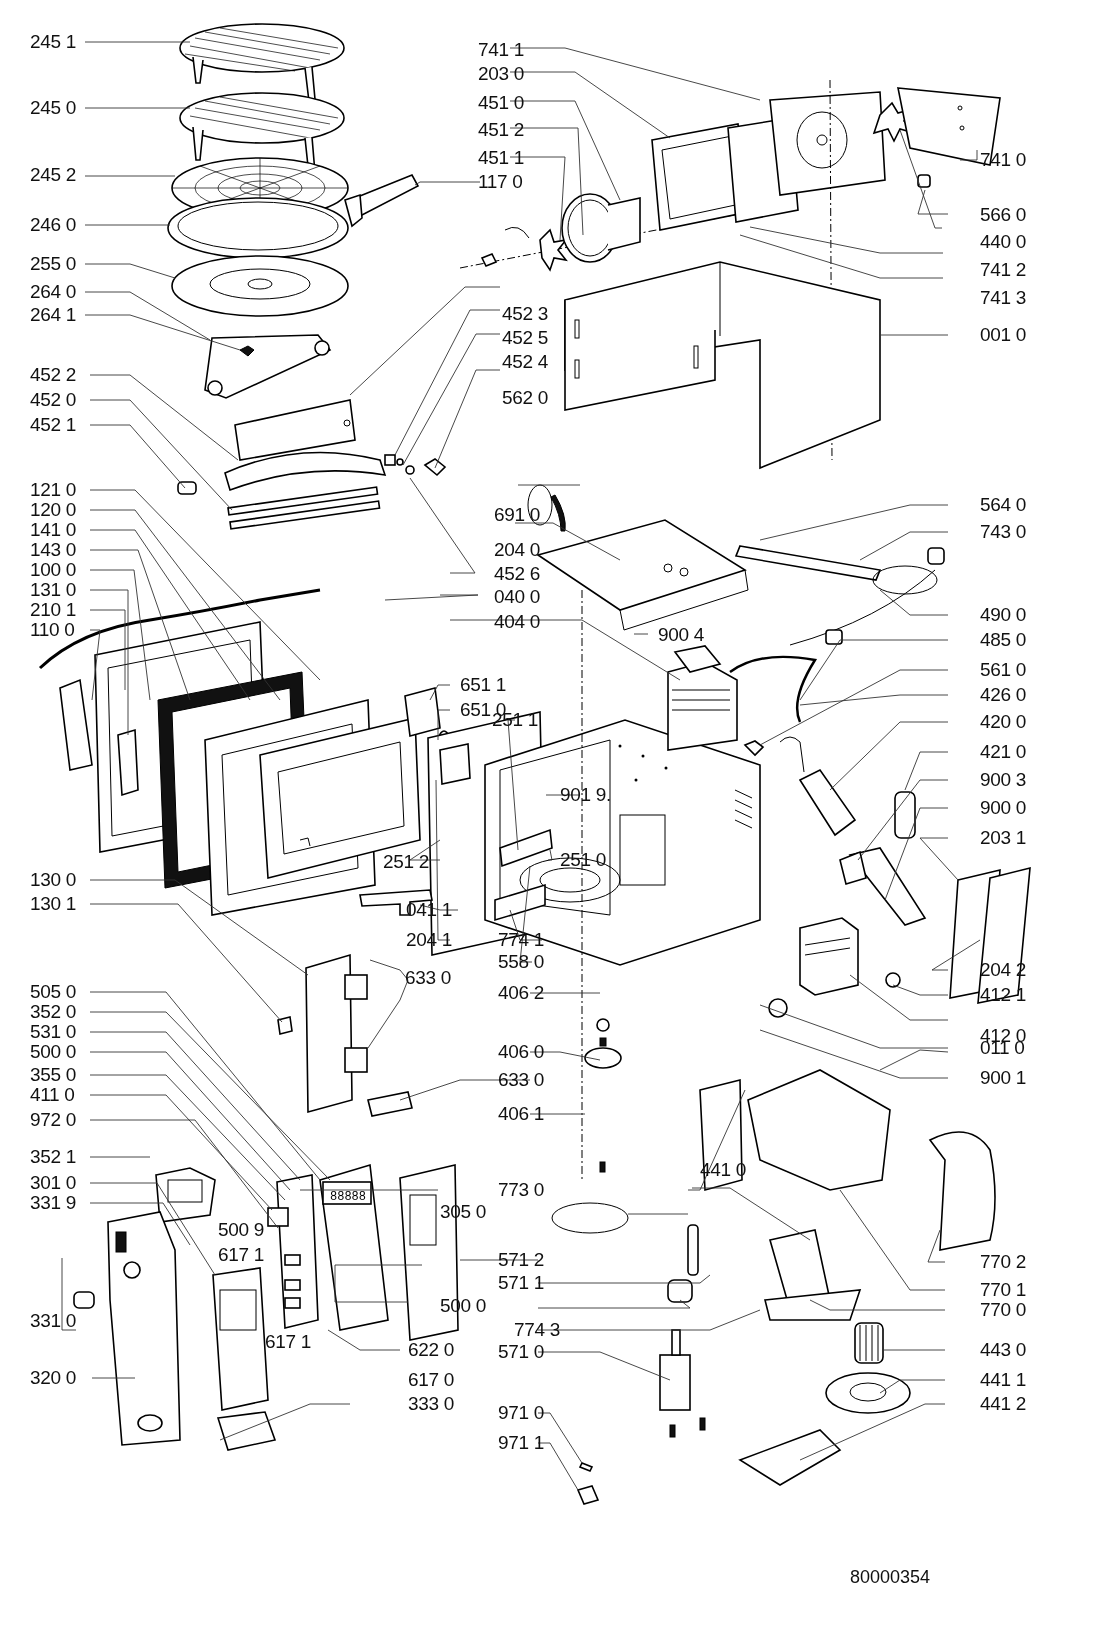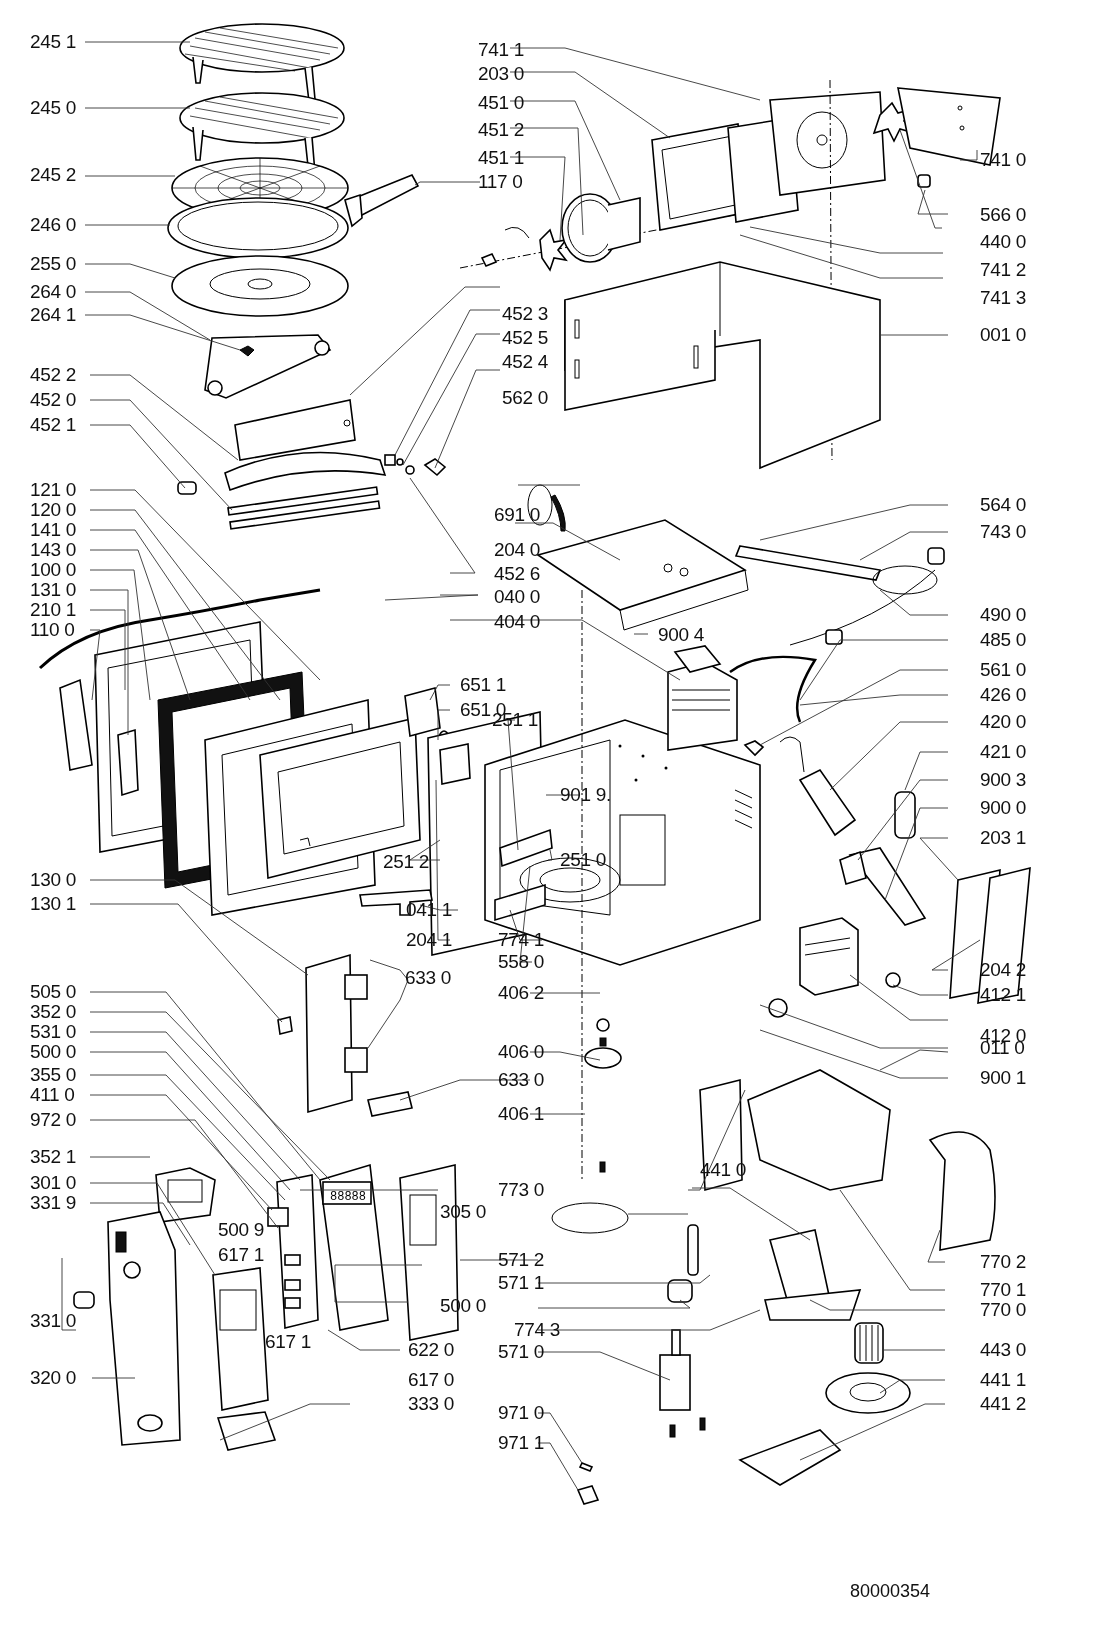--- a/index.html
+++ b/index.html
@@ -1,21 +1,21 @@
 <!DOCTYPE html>
 <html><head>
 <meta charset="utf-8">
 <style>
   html, body { margin: 0; padding: 0; background: #ffffff; }
   body { width: 1100px; height: 1647px; position: relative; overflow: hidden;
          font-family: "Liberation Sans", sans-serif; color: #000; }
   #diagram { position: absolute; left: 0; top: 0; width: 1100px; height: 1647px; }
   .lbl { position: absolute; font-size: 19px; line-height: 20px; white-space: nowrap;
          letter-spacing: -0.3px; color: #111; }
-  .docnum { position: absolute; font-size: 18px; color: #111; margin-top: 14px; }
+  .docnum { position: absolute; font-size: 18px; color: #111; }
   svg .part { fill: #fff; stroke: #000; stroke-width: 1.6; }
   svg .thin { fill: none; stroke: #000; stroke-width: 1; }
   svg .lead { fill: none; stroke: #333; stroke-width: 0.9; }
   svg .dash { fill: none; stroke: #000; stroke-width: 1; stroke-dasharray: 8 3 2 3; }
   svg .grid { fill: none; stroke: #000; stroke-width: 0.7; }
   svg .dark { fill: #111; stroke: #000; stroke-width: 1; }
 </style>
 </head>
 <body>
 

